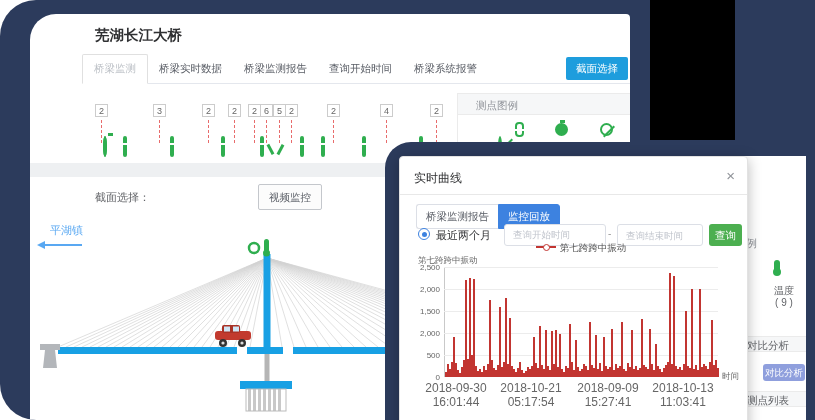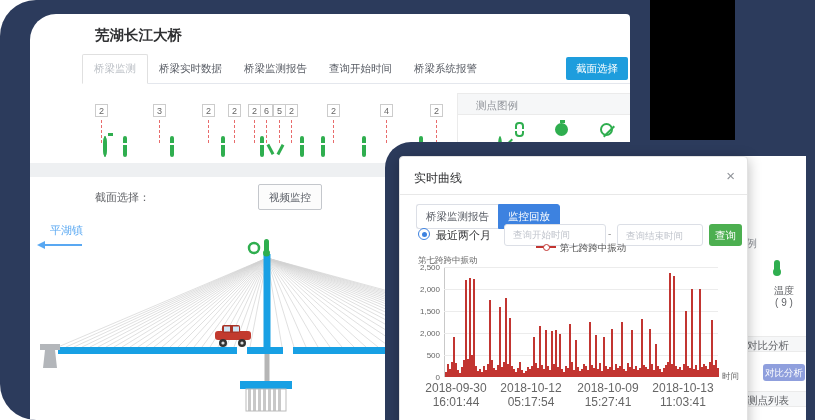--- a/index.html
+++ b/index.html
@@ -380,19 +380,19 @@
         <div class="bar" style="height: 11.4px; background: rgb(194, 53, 49);"></div>
         <div class="bar" style="height: 7.9px; background: rgb(194, 53, 49);"></div>
         <div class="bar" style="height: 15px; background: rgb(194, 53, 49);"></div>
         <div class="bar" style="height: 57.2px; background: rgb(194, 53, 49);"></div>
         <div class="bar" style="height: 12.3px; background: rgb(194, 53, 49);"></div>
         <div class="bar" style="height: 16.7px; background: rgb(194, 53, 49);"></div>
         <div class="bar" style="height: 8.8px; background: rgb(194, 53, 49);"></div>
       </div>
     <div id="chart-xticks">
         <div class="xtick" style="left: 56px;">2018-09-30 16:01:44</div>
-        <div class="xtick" style="left: 131px;">2018-10-12 05:17:54</div>
-        <div class="xtick" style="left: 208px;">2018-10-09 15:27:41</div>
+        <div class="xtick" style="left: 131px;">2018-10-21 05:17:54</div>
+        <div class="xtick" style="left: 208px;">2018-09-09 15:27:41</div>
         <div class="xtick" style="left: 283px;">2018-10-13 11:03:41</div>
       </div>
     <div class="m-xlabel">时间</div>
   </div>
 </div>
 
 </body></html>

